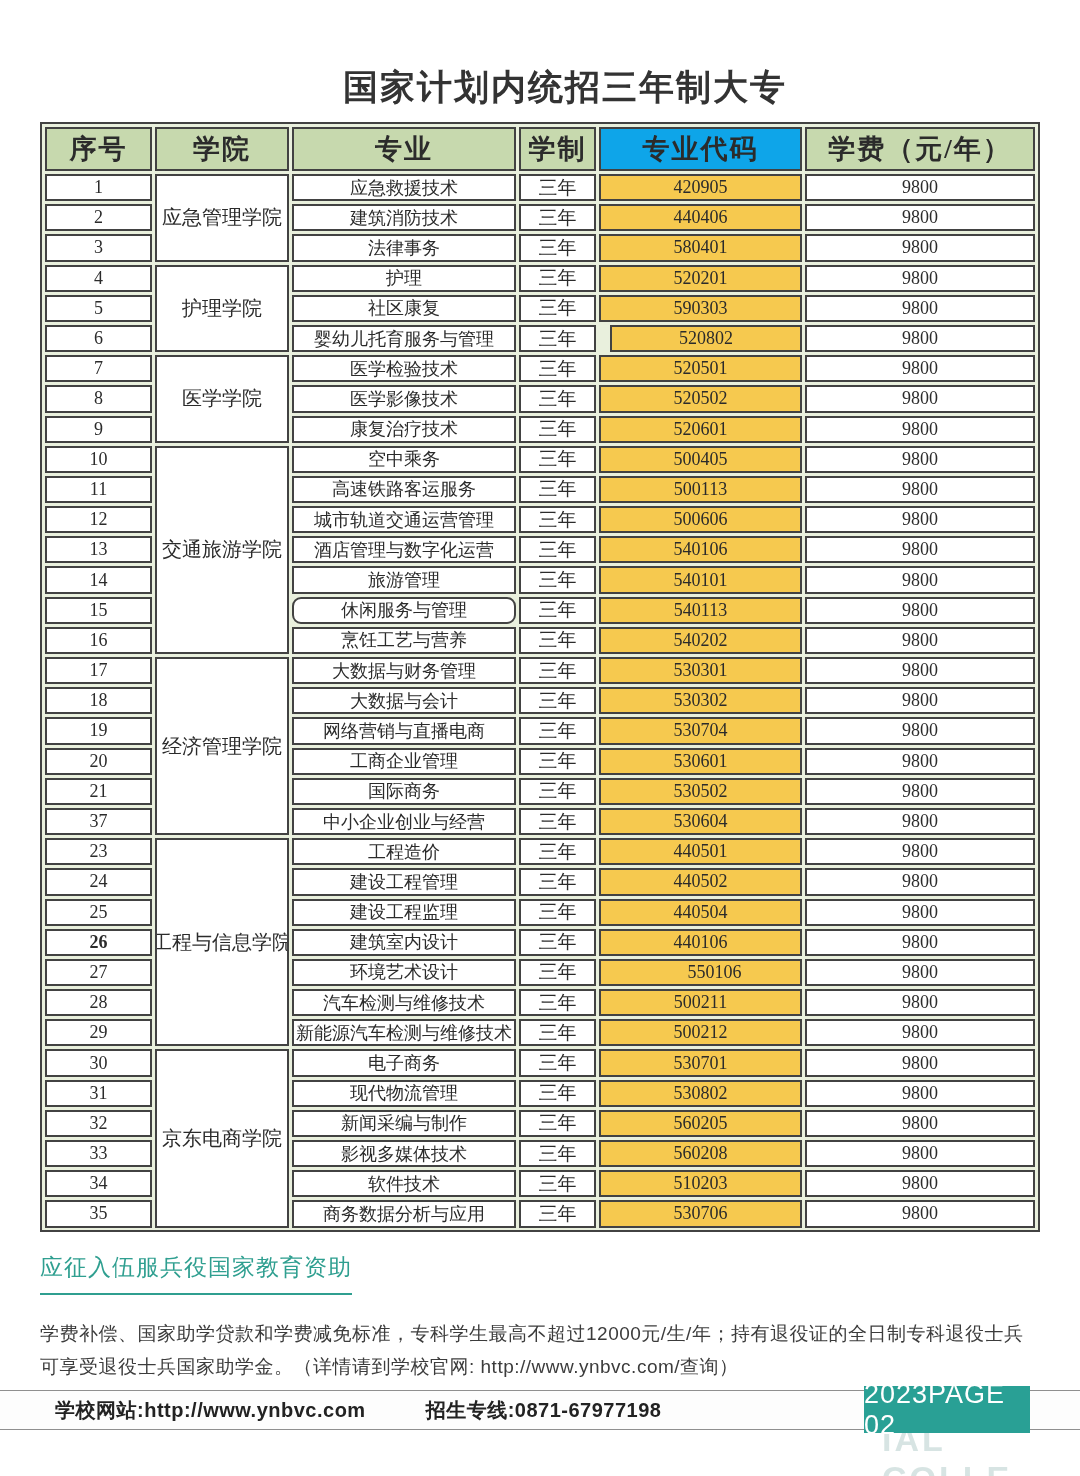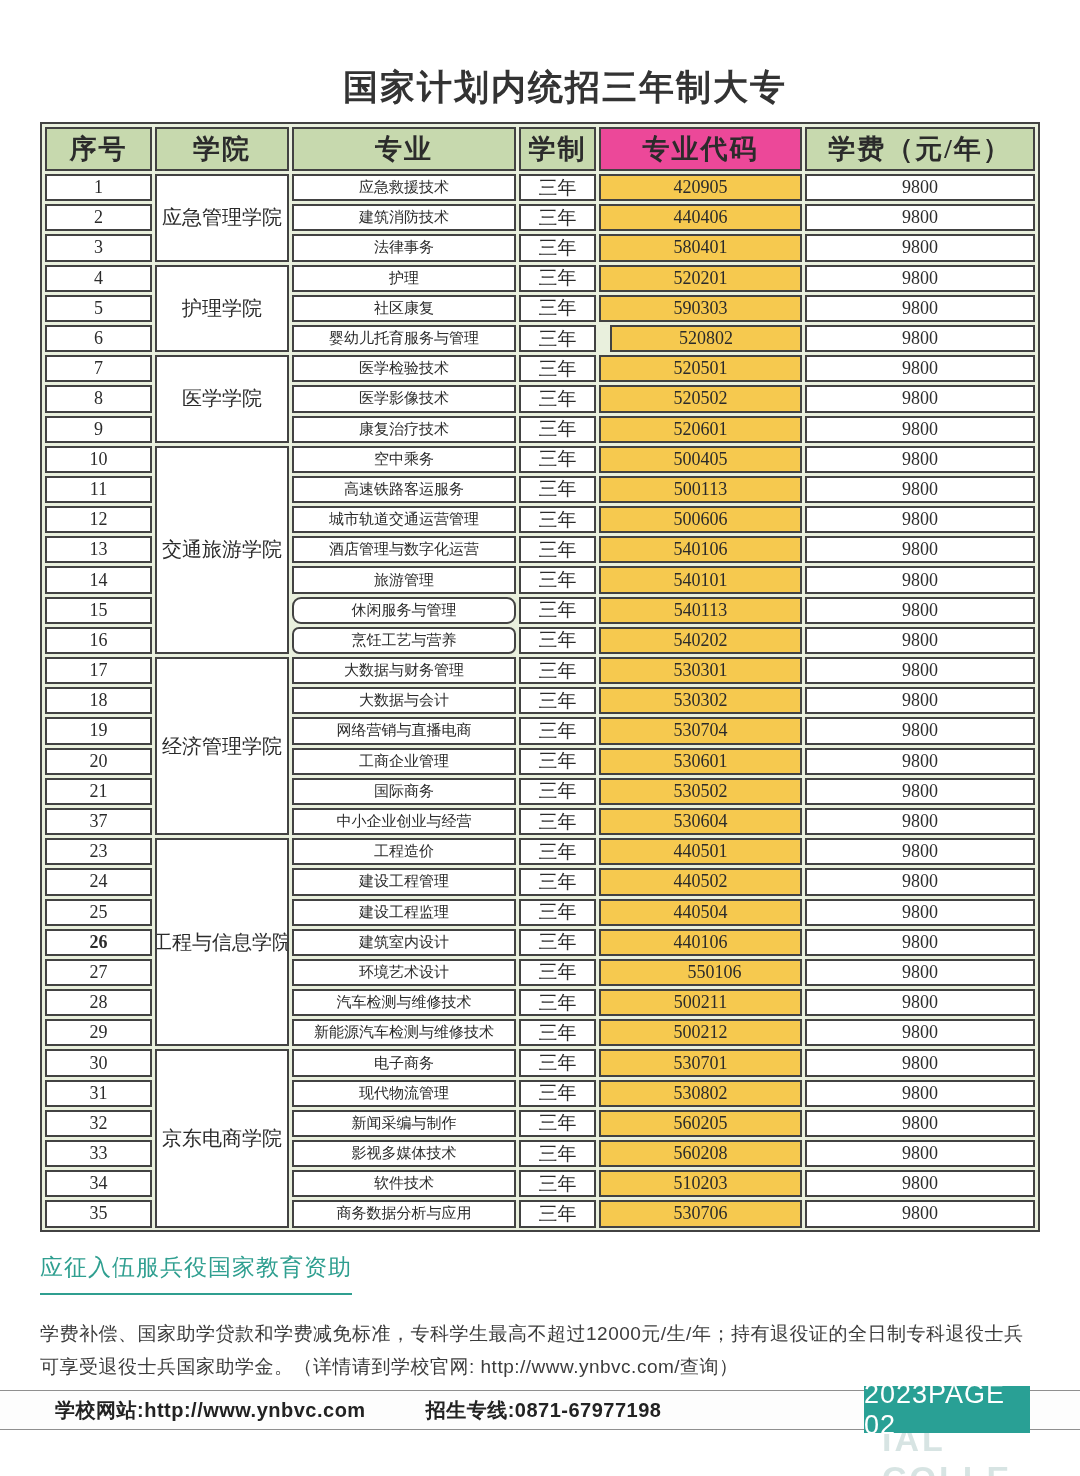--- a/index.html
+++ b/index.html
@@ -38,30 +38,30 @@
     background:#ffffff;
     display:flex;align-items:center;justify-content:center;
     font-family:"Liberation Serif","DejaVu Serif",serif;
     font-size:19px;color:#2b2b2b;
     white-space:nowrap;overflow:hidden;
   }
   .head{
     background:#c7d9ae;font-weight:bold;font-size:27px;grid-row:1;
     letter-spacing:2px;
   }
-  .head.c5{background:#ec4899;}
+  .head.c5{background:#0ea5e9;}
   .c1{grid-column:1;}
   .c2{grid-column:2;}
   .c3{grid-column:3;}
   .c4{grid-column:4;}
   .c5{grid-column:5;}
   .c6{grid-column:6;}
   .yellow{background:#f6c94f;}
   .num{font-size:18px;}
-  .major{font-size:15px;}
+  .major{font-size:18px;}
   .college{font-size:20px;}
   
   .aid{position:absolute;left:40px;top:1252px;width:1000px;}
   .aid-heading{
     display:inline-block;
     font-size:23px;color:#2f9f90;font-weight:500;
     padding-bottom:10px;border-bottom:2px solid #2f9f90;
     letter-spacing:1px;
   }
   .aid-body{
@@ -174,21 +174,21 @@
     <div class="cell c3 major" style="grid-row: 15;">旅游管理</div>
     <div class="cell c4" style="grid-row: 15;">三年</div>
     <div class="cell c5 yellow num" style="grid-row: 15;">540101</div>
     <div class="cell c6 num" style="grid-row: 15;">9800</div>
     <div class="cell c1 num" style="grid-row: 16;">15</div>
     <div class="cell c3 major" style="grid-row: 16; border-radius: 9px;">休闲服务与管理</div>
     <div class="cell c4" style="grid-row: 16;">三年</div>
     <div class="cell c5 yellow num" style="grid-row: 16;">540113</div>
     <div class="cell c6 num" style="grid-row: 16;">9800</div>
     <div class="cell c1 num" style="grid-row: 17;">16</div>
-    <div class="cell c3 major" style="grid-row: 17; border-radius: 7px;">烹饪工艺与营养</div>
+    <div class="cell c3 major" style="grid-row: 17;">烹饪工艺与营养</div>
     <div class="cell c4" style="grid-row: 17;">三年</div>
     <div class="cell c5 yellow num" style="grid-row: 17;">540202</div>
     <div class="cell c6 num" style="grid-row: 17;">9800</div>
     <div class="cell c1 num" style="grid-row: 18;">17</div>
     <div class="cell c3 major" style="grid-row: 18;">大数据与财务管理</div>
     <div class="cell c4" style="grid-row: 18;">三年</div>
     <div class="cell c5 yellow num" style="grid-row: 18;">530301</div>
     <div class="cell c6 num" style="grid-row: 18;">9800</div>
     <div class="cell c1 num" style="grid-row: 19;">18</div>
     <div class="cell c3 major" style="grid-row: 19;">大数据与会计</div>

